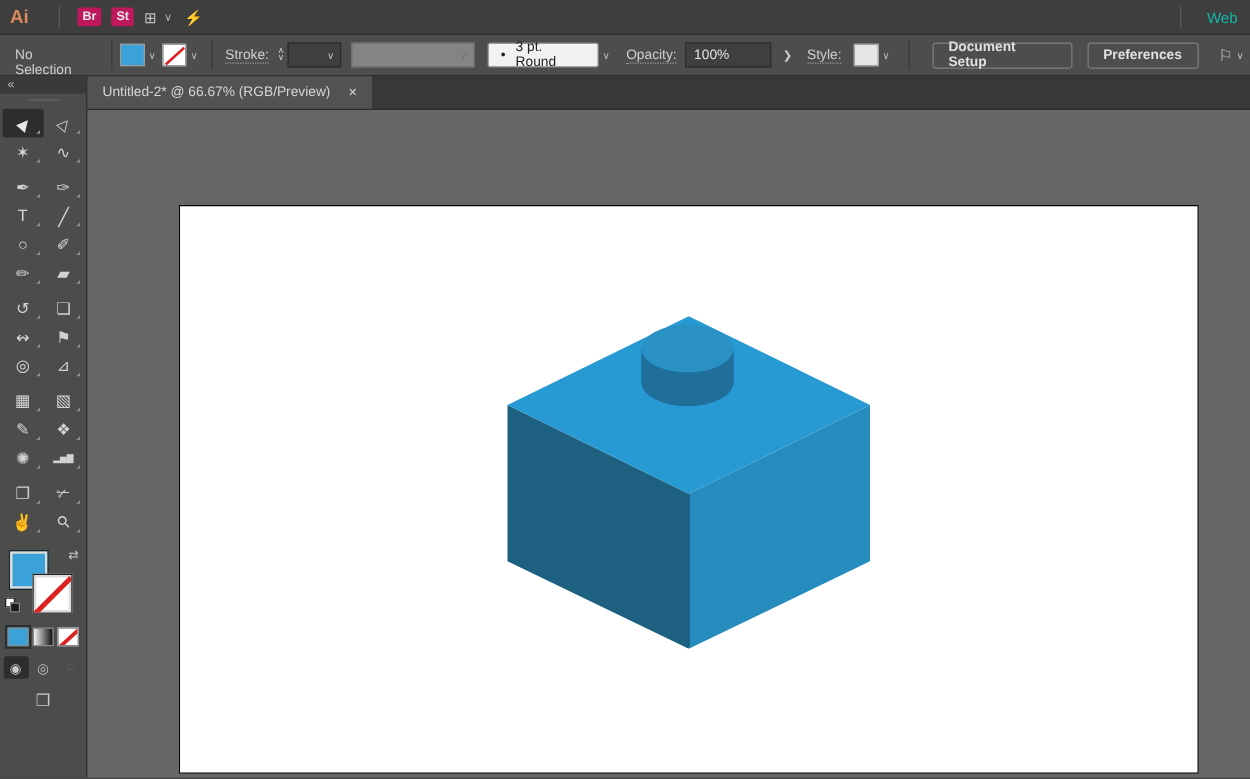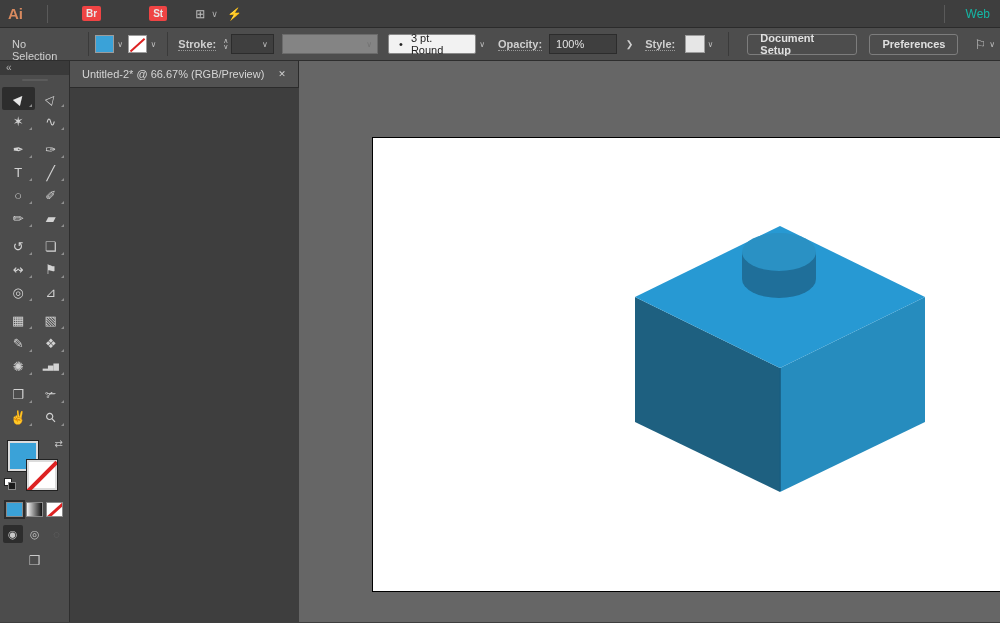--- a/index.html
+++ b/index.html
@@ -5,32 +5,32 @@
   * { margin:0; padding:0; box-sizing:border-box; }
   html,body { width:1000px; height:623px; overflow:hidden;
     font-family:"Liberation Sans", sans-serif; background:#3e3e3e; }
 
   
   .menubar { height:28px; background:#3e3e3e; display:flex; align-items:center;
     color:#d6d6d6; font-size:12px; border-bottom:1px solid #2b2b2b; position:relative;}
   .ai-logo { color:#d98a5f; font-weight:bold; font-size:15px; padding:0 14px 0 8px; }
   .menu-item { padding:0 13px; cursor:default; }
   .mb-sep { width:1px; height:18px; background:#5a5a5a; margin:0 10px; }
-  .app-btn { background:#ef4444; color:#e8e8e8; font-size:10px; font-weight:bold;
-    padding:2px 4px; border-radius:2px; margin:0 24px; }
+  .app-btn { background:#be185d; color:#e8e8e8; font-size:10px; font-weight:bold;
+    padding:2px 4px; border-radius:2px; margin:0 4px; }
   .mb-icon { color:#c0c0c0; font-size:12px; margin:0 4px; }
   .mb-chev { color:#b0b0b0; font-size:9px; margin:0 6px 0 2px; }
   .workspace { position:absolute; right:10px; color:#14b8a6; }
   .ws-sep { position:absolute; right:55px; width:1px; height:18px; background:#5a5a5a; top:5px;}
 
   
   .controlbar { height:33px; background:#4d4d4d; border-bottom:1px solid #2e2e2e;
     display:flex; align-items:center; color:#cfcfcf; font-size:11px; }
   .cb-sep { width:1px; height:24px; background:#3a3a3a; margin:0 6px; }
-  .cb-label { margin:0 4px; border-bottom:1px dotted #9a9a9a;font-weight:bold; }
+  .cb-label { margin:0 4px; border-bottom:1px dotted #9a9a9a; }
   .swatch-box { width:20px; height:18px; border:1px solid #9c9c9c; background:#fff; position:relative; }
   .swatch-none:before { content:""; position:absolute; left:-1px; right:-1px; top:50%;
     border-top:2px solid #d22; transform:rotate(-42deg); }
   .chev { font-size:8px; color:#bdbdbd; margin:0 5px 0 3px; }
   .stepper { display:flex; flex-direction:column; font-size:7px; line-height:6px;
     color:#c9c9c9; margin:0 3px; }
   .dd-dark { width:44px; height:20px; background:#3f3f3f; border:1px solid #2c2c2c;
     display:flex; align-items:center; justify-content:flex-end; }
   .dd-disabled { width:100px; height:20px; background:#8b8b8b; border:1px solid #6f6f6f;
     margin-left:8px; opacity:.9; display:flex; align-items:center; justify-content:flex-end;}
@@ -95,21 +95,21 @@
   .draw-row { display:flex; justify-content:center; gap:2px; margin-top:8px; }
   .draw-btn { width:20px; height:18px; display:flex; align-items:center; justify-content:center;
     color:#c9c9c9; font-size:11px; border-radius:2px;}
   .draw-btn.selected { background:#2d2d2d; }
   .draw-btn.disabled { color:#6f6f6f; }
 
   .screen-row { display:flex; justify-content:center; margin-top:10px; }
   .screen-btn { color:#c9c9c9; font-size:13px; }
 
   
-  .workarea { flex:1; display:flex; }
+  .workarea { flex:1; display:flex; flex-direction:column; }
   .tabbar { height:27px; background:#383838; display:flex; border-bottom:1px solid #2b2b2b;}
   .doc-tab { background:#525252; color:#d5d5d5; font-size:11px; display:flex;
     align-items:center; padding:0 12px; gap:14px; border-right:1px solid #2b2b2b; }
   .tab-close { color:#cfcfcf; font-size:9px; cursor:default; }
 
   .canvas { flex:1; background:#666666; position:relative; overflow:hidden; }
   .artboard { position:absolute; left:73px; top:76px; width:816px; height:455px;
     background:#ffffff; border:1px solid #000; }
   .artboard svg { position:absolute; left:0; top:0; }
 </style>

